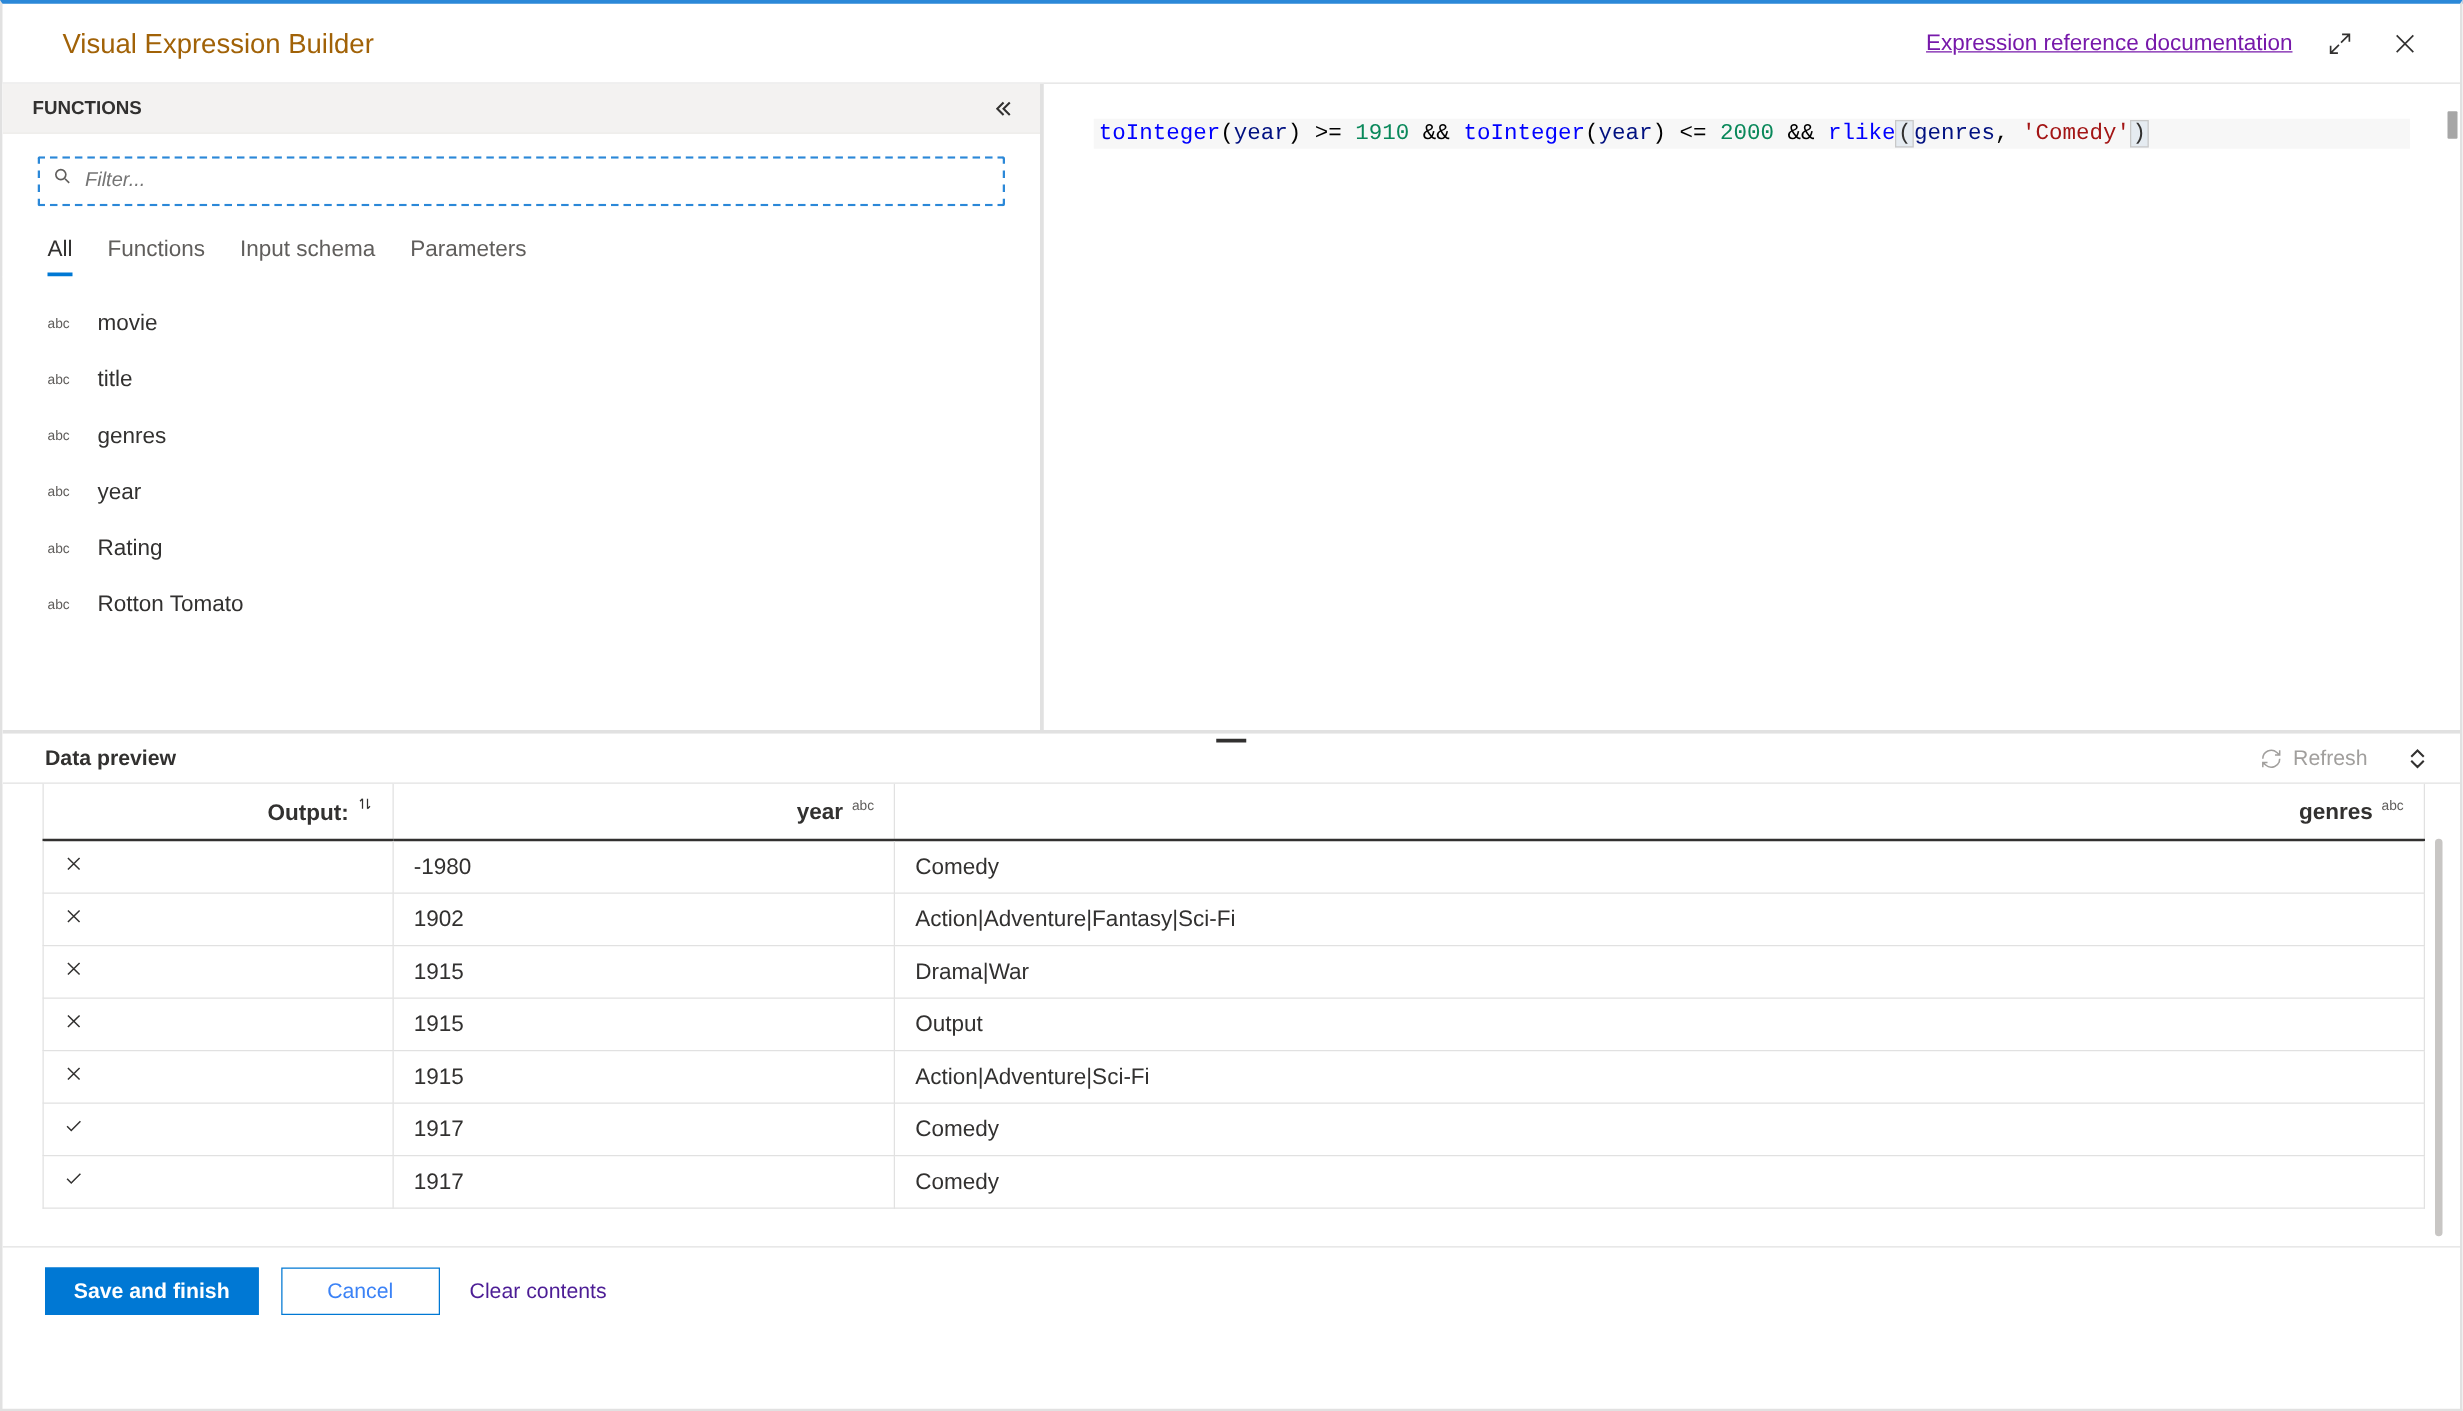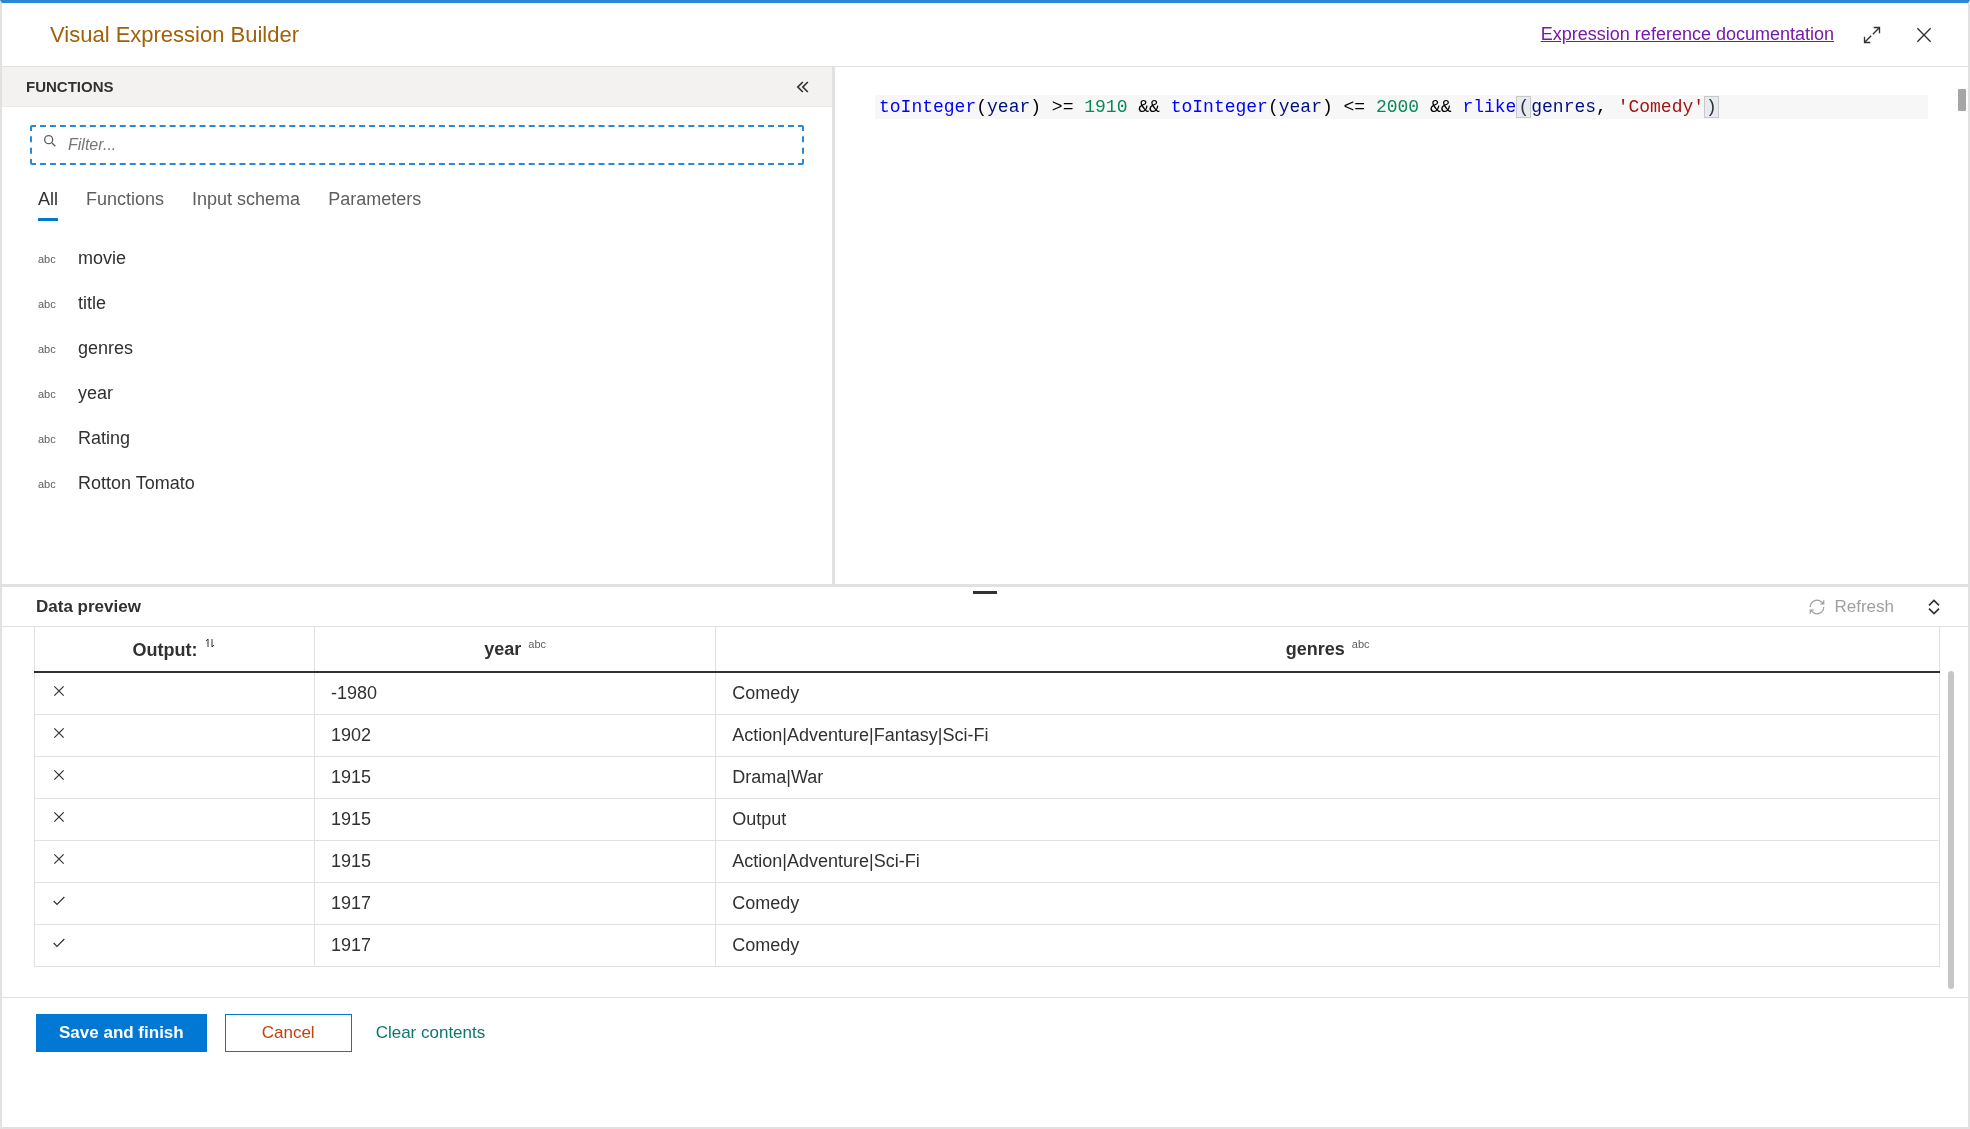--- a/index.html
+++ b/index.html
@@ -209,21 +209,21 @@
     border: none;
     cursor: pointer;
   }
   table.preview {
     width: calc(100% - 60px);
     margin-left: 32px;
     border-collapse: collapse;
     font-size: 18px;
   }
   table.preview th {
-    text-align: center;
+    text-align: right;
     font-weight: 600;
     padding: 10px 16px;
     border-bottom: 2px solid #323130;
     border-right: 1px solid #e1e1e1;
     background: #fff;
   }
   table.preview th.col-output { width: 280px; border-left: 1px solid #e1e1e1;}
   table.preview th .type-sup { font-size: 11px; color: #605e5c; font-weight: 400; vertical-align: super; margin-left: 2px;}
   table.preview td {
     padding: 10px 16px;
@@ -262,28 +262,28 @@
     border: 1px solid transparent;
   }
   .btn-primary {
     background: #0078d4;
     color: #fff;
     font-weight: 600;
     border-color: #0078d4;
   }
   .btn-secondary {
     background: #fff;
-    color: #c2410c;
+    color: #3b82f6;
     border: 1.5px solid #0078d4;
     padding: 8px 36px;
   }
   .link-btn {
     background: none;
     border: none;
-    color: #0f766e;
+    color: #4c1d95;
     font-size: 17px;
     cursor: pointer;
     margin-left: 6px;
   }
   th .sort-ic { font-size: 11px; vertical-align: super; margin-left: 2px;}
 </style>
 </head>
 <body>
 
 <div class="header">

